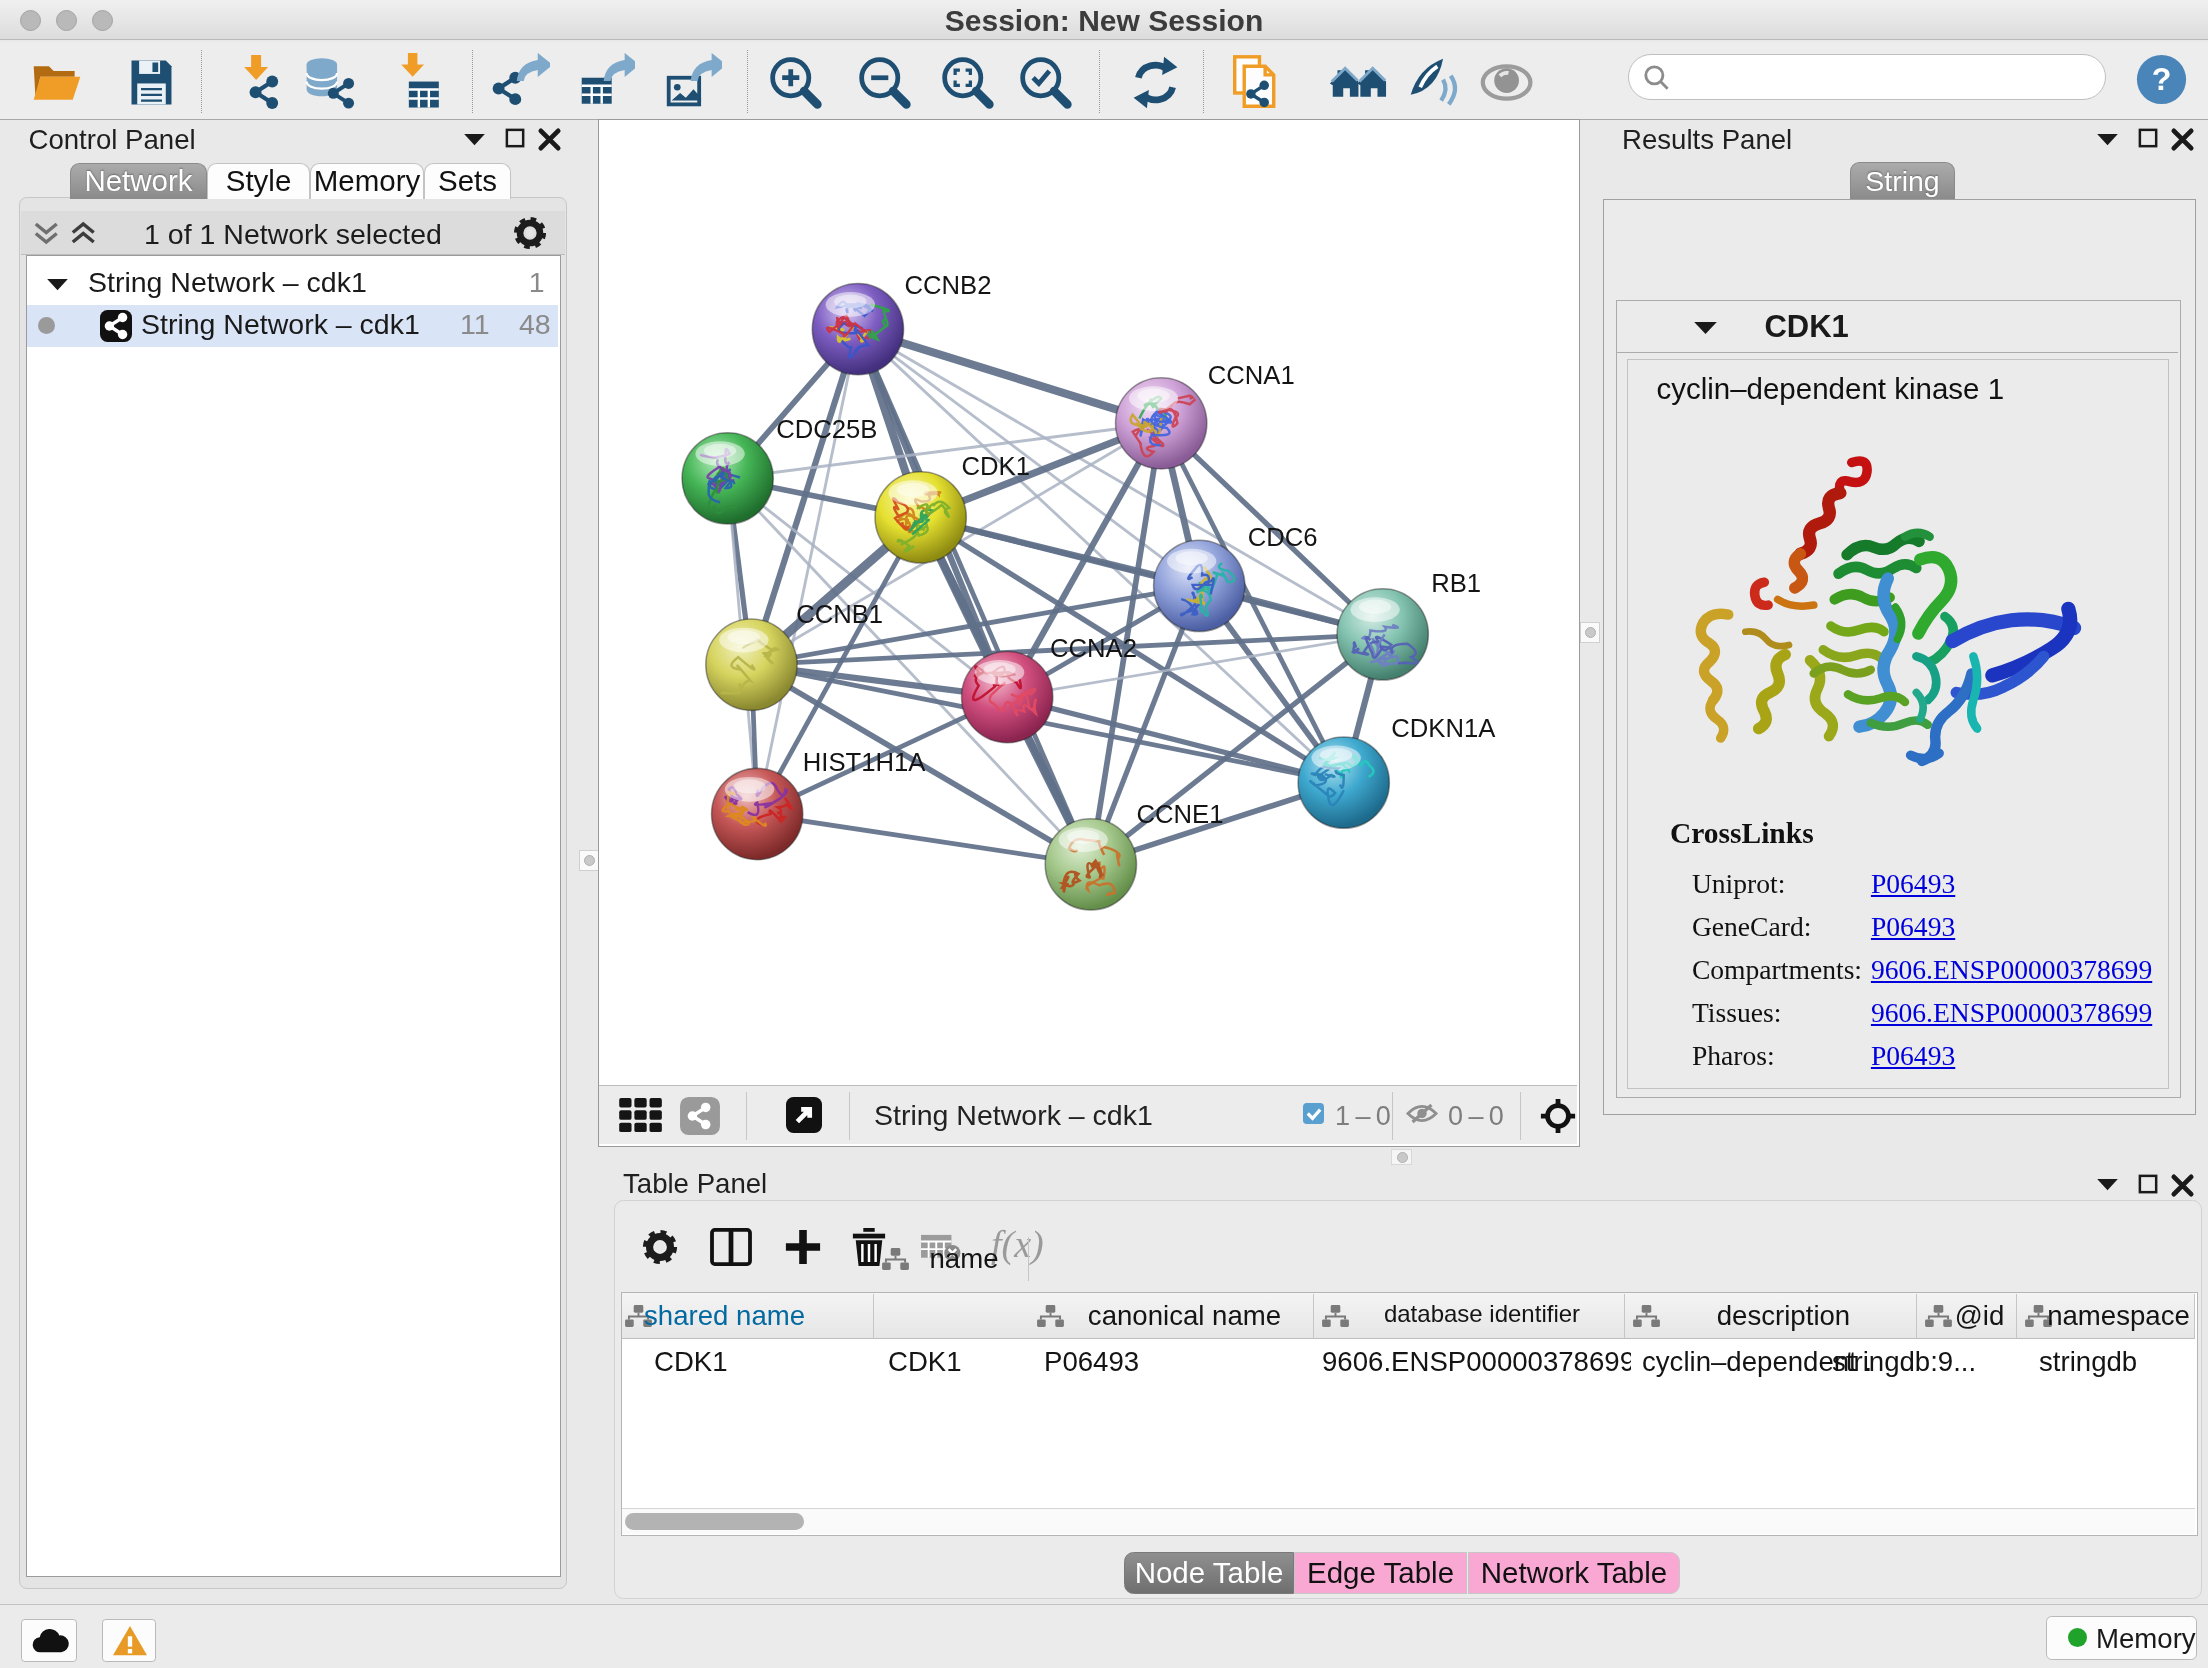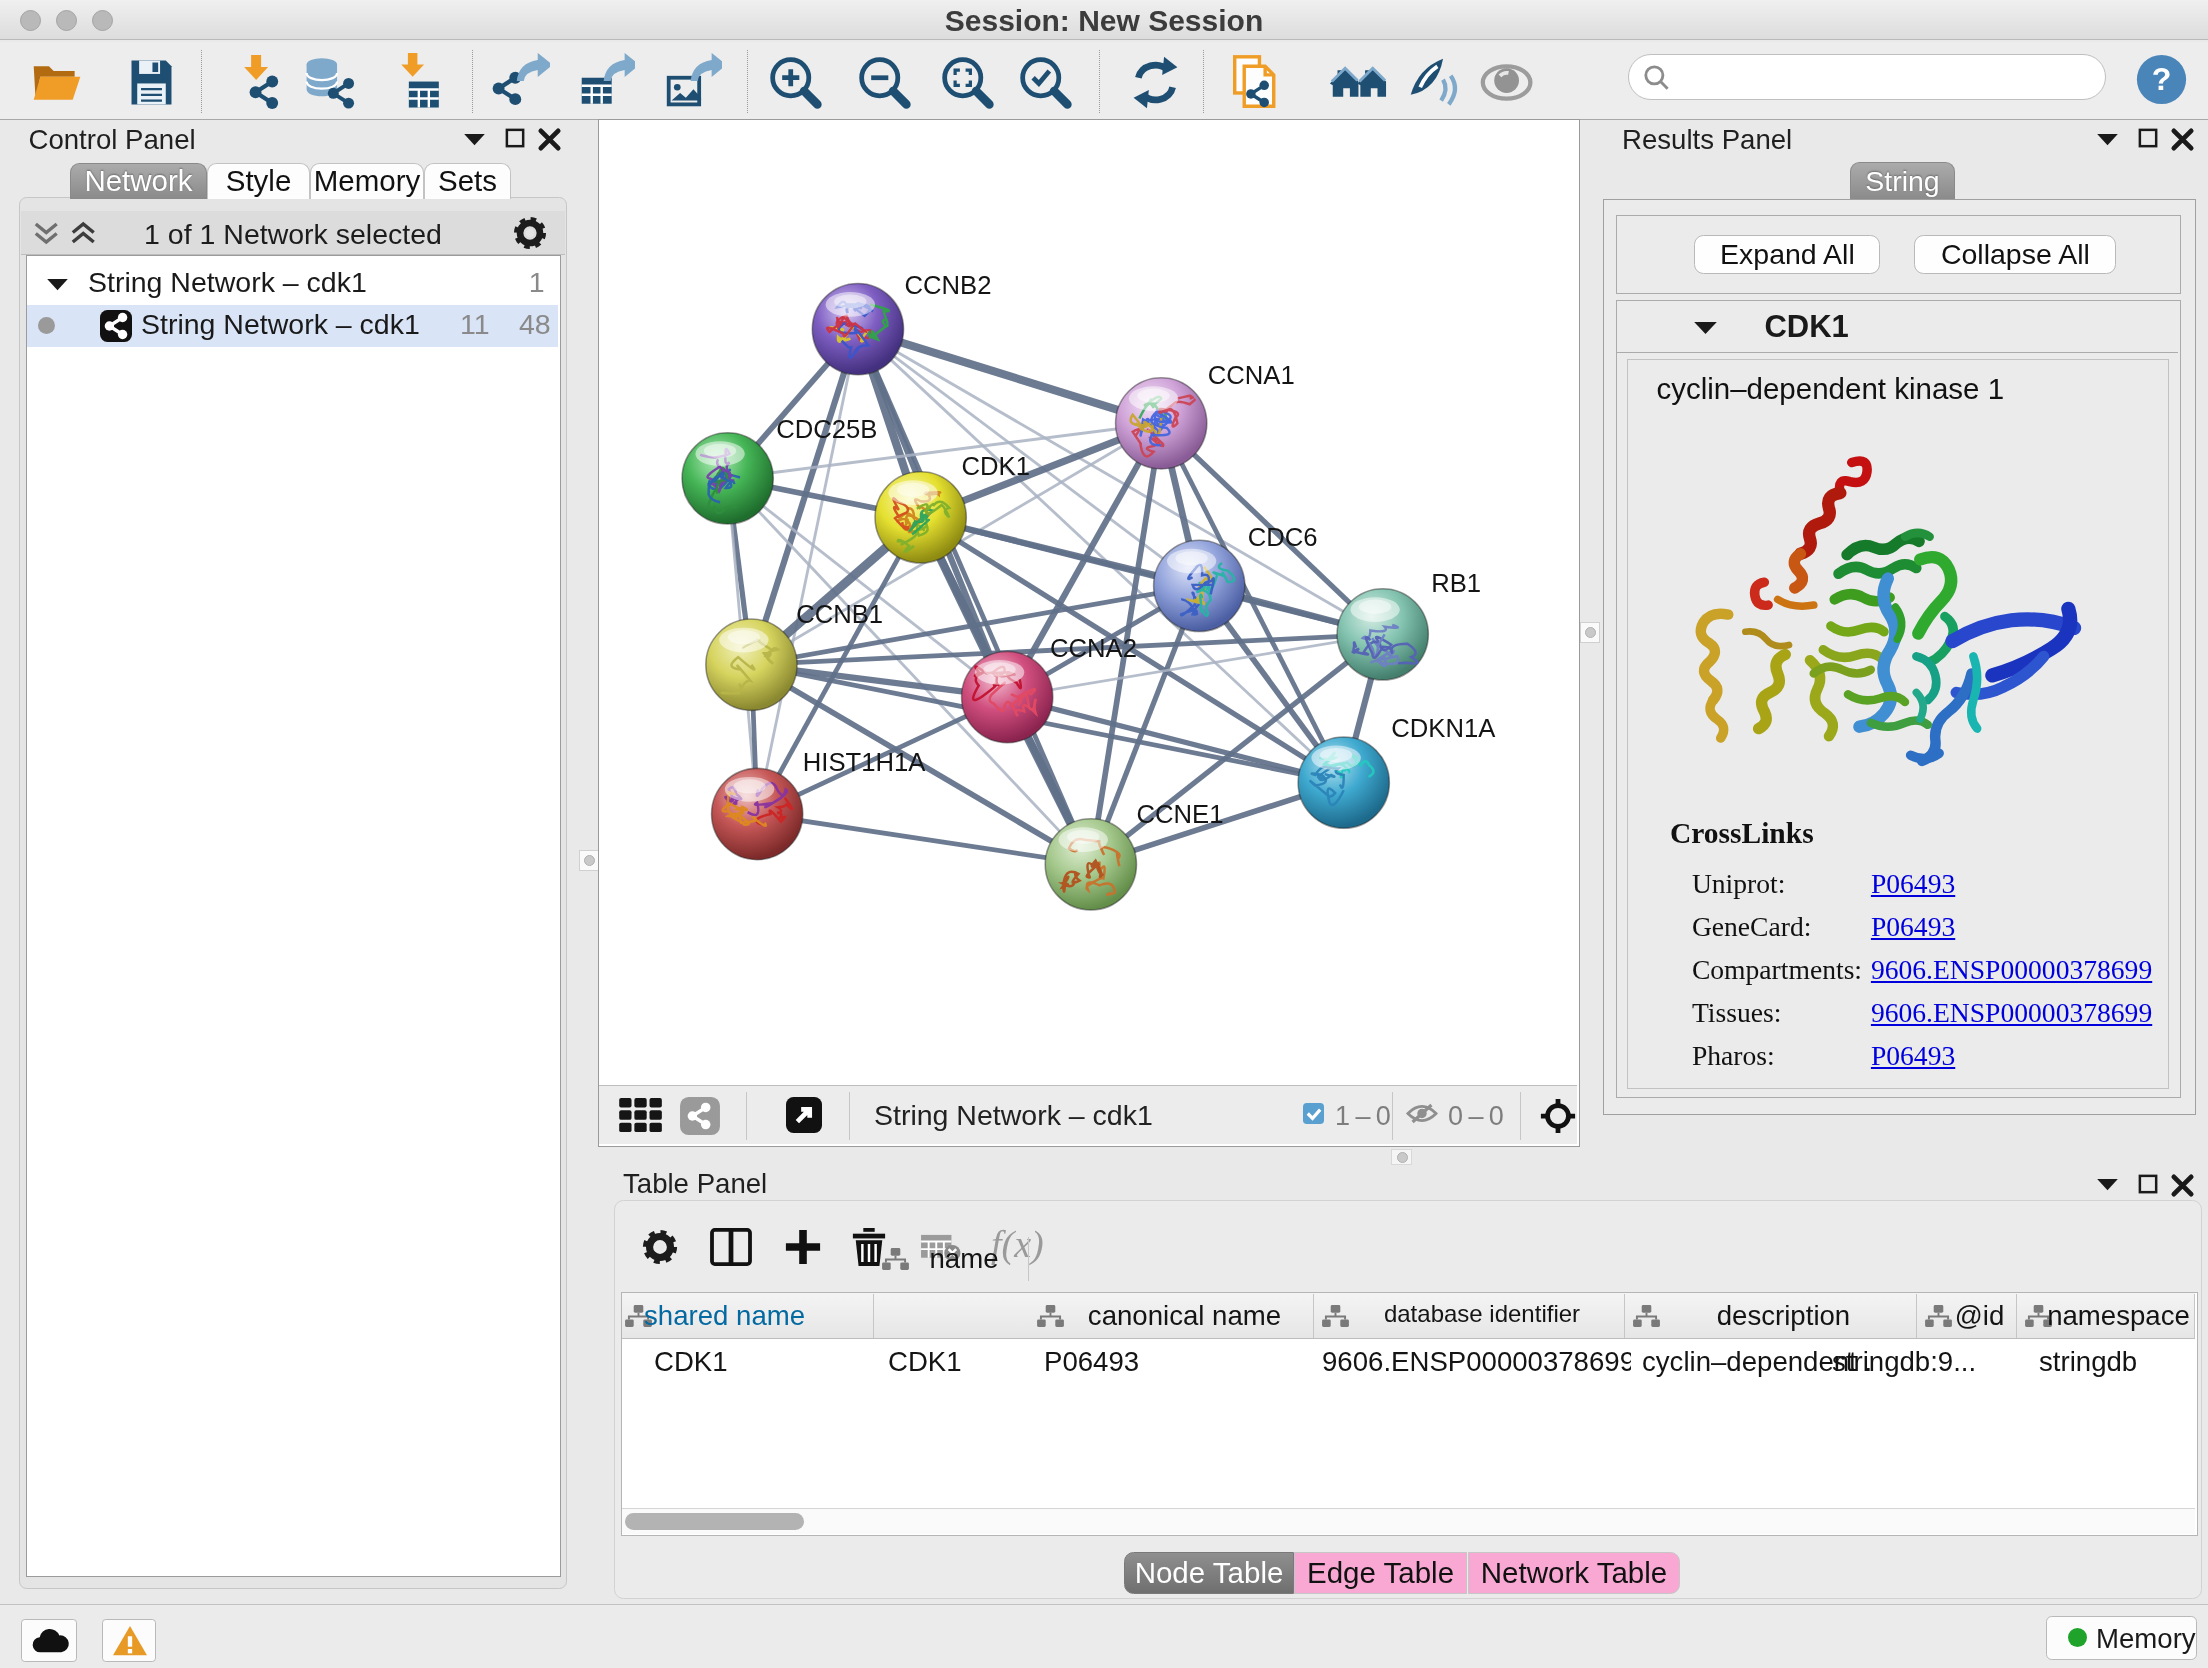--- a/index.html
+++ b/index.html
@@ -595,24 +595,20 @@
       <path d="M2,2 h22 l-11,12 z" fill="#1a1a1a"></path>
     </svg></div>
 <div style="position:absolute;left:2137px;top:127px"><svg width="23" height="23" viewBox="0 0 24 24" style="">
       <rect x="3" y="3" width="17" height="17" fill="none" stroke="#1a1a1a" stroke-width="2.6"></rect>
     </svg></div>
 <div style="position:absolute;left:2170px;top:127px"><svg width="25" height="25" viewBox="0 0 26 26" style="">
       <path d="M4,4 L22,22 M22,4 L4,22" stroke="#1a1a1a" stroke-width="5" stroke-linecap="round"></path>
     </svg></div>
 <div class="abs tab tabsel" style="left:1850px;top:162px;width:105px;height:38px;line-height:36px;font-size:28.5px">String</div>
 <div class="abs" style="left:1603px;top:199px;width:593px;height:916px;background:#ebebeb;border:1.9px solid #a0a0a0">
-  <div class="abs" style="left:12.4px;top:15px;width:565px;height:79px;background:#ebebeb;border:1.9px solid #ababab">
-    <div class="btn" style="left:77px;top:19px;width:186px;height:39px;line-height:36px">Expand All</div>
-    <div class="btn" style="left:297px;top:19px;width:202px;height:39px;line-height:36px">Collapse All</div>
-  </div>
   <div class="abs" style="left:12.4px;top:100px;width:565px;height:798px;background:#ebebeb;border:1.9px solid #ababab">
     <div class="abs" style="left:0;top:0;width:561px;height:52px;border-bottom:1.9px solid #ababab">
       <div class="abs" style="left:76px;top:19px"><svg width="25" height="16" viewBox="0 0 26 17" style="">
             <path d="M1,2 h24 l-12,13 z" fill="#1a1a1a"></path>
           </svg></div>
       <div class="abs" style="left:147px;top:7.6px;font-size:31px;font-weight:bold">CDK1</div>
     </div>
     <div class="abs" style="left:9.5px;top:58px;width:542px;height:730px;background:#ebebeb;border:1px solid #c2c2c2">
       <div class="abs" style="left:28.5px;top:12.4px;font-size:29.5px;color:#111">cyclin–dependent kinase 1</div>
       <svg width="428" height="323" viewBox="0 0 450 340" style="position:absolute;left:43px;top:95px">

